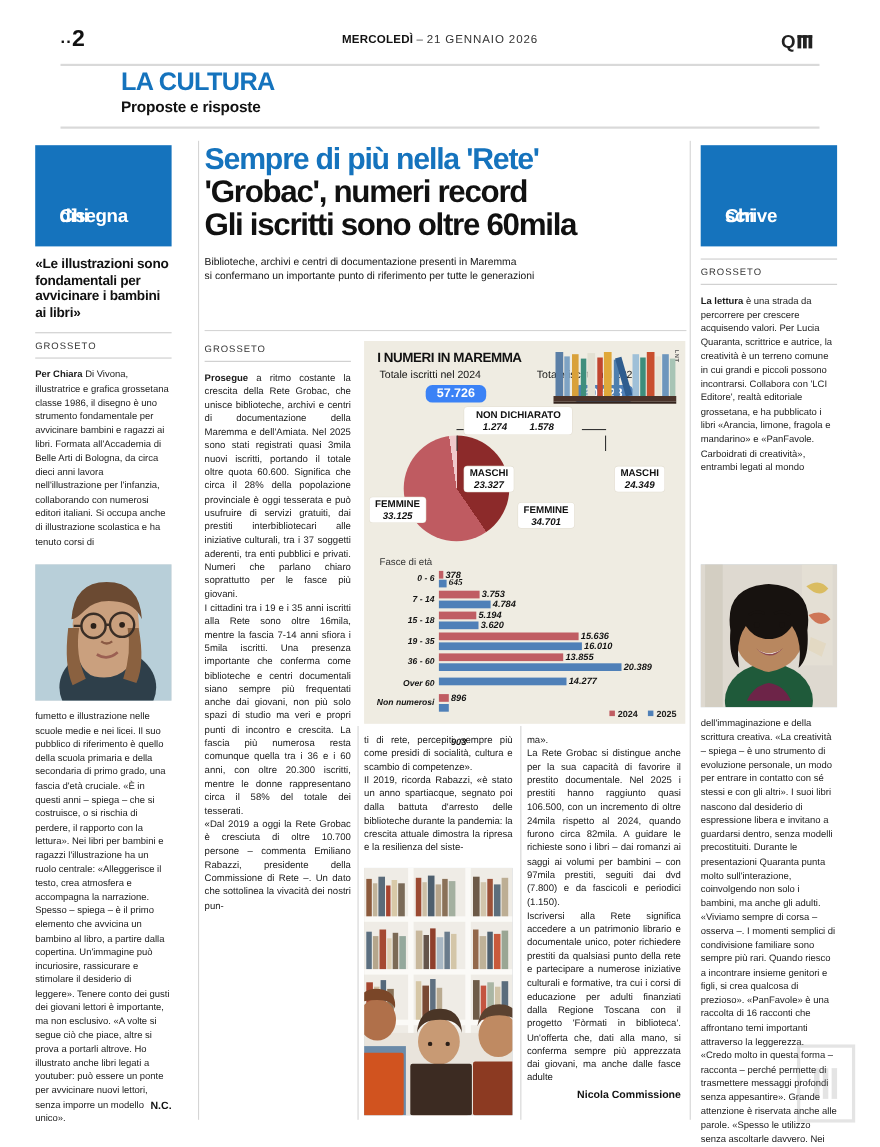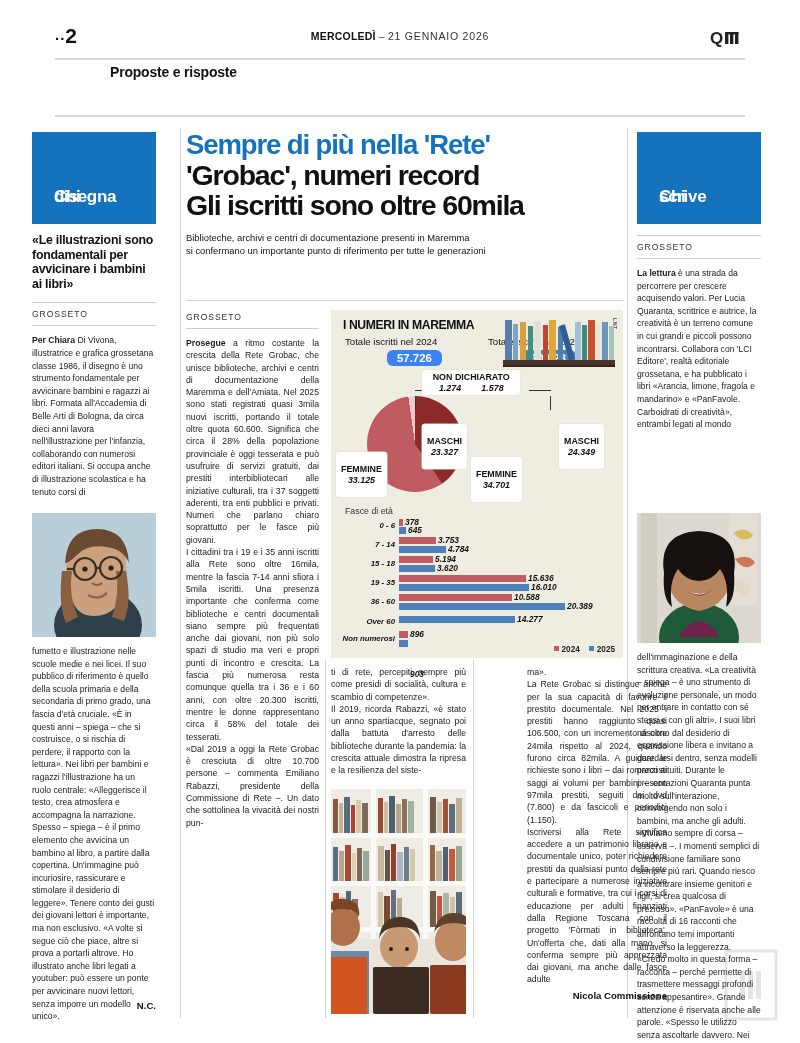--- a/index.html
+++ b/index.html
@@ -52,21 +52,21 @@
   .info-credit{position:absolute;right:5px;top:8px;font-size:5.2px;font-weight:bold;color:#555;writing-mode:vertical-rl;letter-spacing:.5px;}
   .tot-lab{position:absolute;top:26px;font-size:9.6px;color:#111;}
   .tot-lab.l{left:14px;}
   .tot-lab.r{left:157px;}
   .pill{position:absolute;top:40px;border-radius:6px;color:#fff;font-size:11.4px;font-weight:bold;padding:2px 10px;}
   .pill.l{left:56px;background:#3b82f6;}
   .pill.r{left:190px;background:#4f80b8;}
   .pie{position:absolute;width:96px;height:96px;border-radius:50%;}
   .pie.l{left:36px;top:86px;}
   .pie.r{left:172px;top:86px;}
-  .cal{position:absolute;background:#fff;border-radius:3px;padding:12px 5px;font-size:8.9px;font-weight:bold;font-style:italic;white-space:nowrap;text-align:center;line-height:10.5px;box-shadow:0 0 0 .5px #e3ded1;}
+  .cal{position:absolute;background:#fff;border-radius:3px;padding:1px 5px;font-size:8.9px;font-weight:bold;font-style:italic;white-space:nowrap;text-align:center;line-height:10.5px;box-shadow:0 0 0 .5px #e3ded1;}
   .cal .big{font-style:normal;}
   .leader{position:absolute;background:#333;}
 
   .fasce{position:absolute;left:14px;top:196px;font-size:8.8px;color:#333;}
   .bars{position:absolute;left:10px;top:208px;width:272px;height:132px;}
   .blabel{position:absolute;right:0;font-size:7.8px;font-weight:bold;font-style:italic;color:#111;text-align:right;white-space:nowrap;}
   .bar{position:absolute;height:7px;}
   .bar.y24{background:#c05d63;}
   .bar.y25{background:#4f80b8;}
   .bval{position:absolute;font-size:8.4px;font-weight:bold;font-style:italic;color:#111;white-space:nowrap;}
@@ -99,20 +99,21 @@
         <rect x="15" y="4" width="3.4" height="12" fill="#222"></rect>
         <rect x="20" y="4" width="3.4" height="12" fill="#222"></rect>
         <rect x="25" y="4" width="3.4" height="12" fill="#222"></rect>
         <rect x="15" y="4" width="13.4" height="2.4" fill="#222"></rect>
       </svg>
     </div>
   </div>
   <div class="rule-top"></div>
 
   <div class="sect">
+    <div class="sect-kicker">LA CULTURA</div>
     <div class="sect-sub">Proposte e risposte</div>
   </div>
   <div class="rule-sect"></div>
 
   <div class="vrule" style="left:180px;top:128px;height:890px;"></div>
   <div class="vrule" style="left:627px;top:128px;height:890px;"></div>
   <div class="vrule" style="left:325px;top:660px;height:358px;"></div>
   <div class="vrule" style="left:473px;top:660px;height:358px;"></div>
 
   <div class="sidebox" style="left:32px;top:132px;">
@@ -237,21 +238,21 @@
         <rect x="0" y="49" width="112" height="2" fill="#32221b"></rect>
       </svg>
     </div>
 
     <div class="bars">
 
       <div class="blabel" style="left:0;width:54px;top:3px;">0 - 6</div>
       <div class="bar y24" style="left:58px;top:1px;width:4px;"></div>
       <div class="bval" style="left:64px;top:-1px;">378</div>
       <div class="bar y25" style="left:58px;top:9px;width:7px;"></div>
-      <div class="bval" style="left:67px;top:7px;">645</div>
+      <div class="bval" style="left:67px;top:7px;font-family:Liberation Serif, serif;">645</div>
 
       <div class="blabel" style="left:0;width:54px;top:22px;">7 - 14</div>
       <div class="bar y24" style="left:58px;top:19px;width:37px;"></div>
       <div class="bval" style="left:97px;top:17px;">3.753</div>
       <div class="bar y25" style="left:58px;top:28px;width:47px;"></div>
       <div class="bval" style="left:107px;top:26px;">4.784</div>
 
       <div class="blabel" style="left:0;width:54px;top:41px;">15 - 18</div>
       <div class="bar y24" style="left:58px;top:38px;width:34px;"></div>
       <div class="bval" style="left:94px;top:36px;">5.194</div>
@@ -259,21 +260,21 @@
       <div class="bval" style="left:96px;top:45px;">3.620</div>
 
       <div class="blabel" style="left:0;width:54px;top:60px;">19 - 35</div>
       <div class="bar y24" style="left:58px;top:57px;width:127px;"></div>
       <div class="bval" style="left:187px;top:55px;">15.636</div>
       <div class="bar y25" style="left:58px;top:66px;width:130px;"></div>
       <div class="bval" style="left:190px;top:64px;">16.010</div>
 
       <div class="blabel" style="left:0;width:54px;top:79px;">36 - 60</div>
       <div class="bar y24" style="left:58px;top:76px;width:113px;"></div>
-      <div class="bval" style="left:173px;top:74px;">10.588</div>
+      <div class="bval" style="left:173px;top:74px;">13.855</div>
       <div class="bar y25" style="left:58px;top:85px;width:166px;"></div>
       <div class="bval" style="left:226px;top:83px;">20.389</div>
 
       <div class="blabel" style="left:0;width:54px;top:99px;">Over 60</div>
       <div class="bar y25" style="left:58px;top:98px;width:116px;"></div>
       <div class="bval" style="left:176px;top:96px;">14.277</div>
 
       <div class="blabel" style="left:0;width:54px;top:116px;">Non numerosi</div>
       <div class="bar y24" style="left:58px;top:113px;width:9px;"></div>
       <div class="bval" style="left:69px;top:111px;">896</div>
@@ -376,21 +377,21 @@
 
       <g>
         <ellipse cx="122" cy="152" rx="18" ry="20" fill="#bf8a62"></ellipse>
         <path d="M103 144 q3 -20 20 -20 q18 0 19 20 q-4 -10 -19 -10 q-16 0 -20 10z" fill="#5b4230"></path>
         <rect x="100" y="184" width="46" height="41" fill="#9aaebc"></rect>
         <rect x="99" y="176" width="48" height="49" rx="2" fill="#8c3a22"></rect>
       </g>
     </svg>
   </div>
 
-  <div style="position:absolute;left:479px;top:666px;width:140px;margin-left:48px;">
+  <div style="position:absolute;left:479px;top:666px;width:140px;">
     <div class="body-ser">ma».</div>
     <div class="body-ser">La Rete Grobac si distingue anche per la sua capacità di favorire il prestito documentale. Nel 2025 i prestiti hanno raggiunto quasi 106.500, con un incremento di oltre 24mila rispetto al 2024, quando furono circa 82mila. A guidare le richieste sono i libri – dai romanzi ai saggi ai volumi per bambini – con 97mila prestiti, seguiti dai dvd (7.800) e da fascicoli e periodici (1.150).</div>
     <div class="body-ser">Iscriversi alla Rete significa accedere a un patrimonio librario e documentale unico, poter richiedere prestiti da qualsiasi punto della rete e partecipare a numerose iniziative culturali e formative, tra cui i corsi di educazione per adulti finanziati dalla Regione Toscana con il progetto 'Fòrmati in biblioteca'. Un'offerta che, dati alla mano, si conferma sempre più apprezzata dai giovani, ma anche dalle fasce adulte</div>
     <div class="byline">Nicola Commissione</div>
   </div>
 
   <div class="sidebox" style="left:637px;top:132px;">
     <div class="blue-box">
       <span><span>Chi</span><br><span>scrive</span></span>
     </div>

